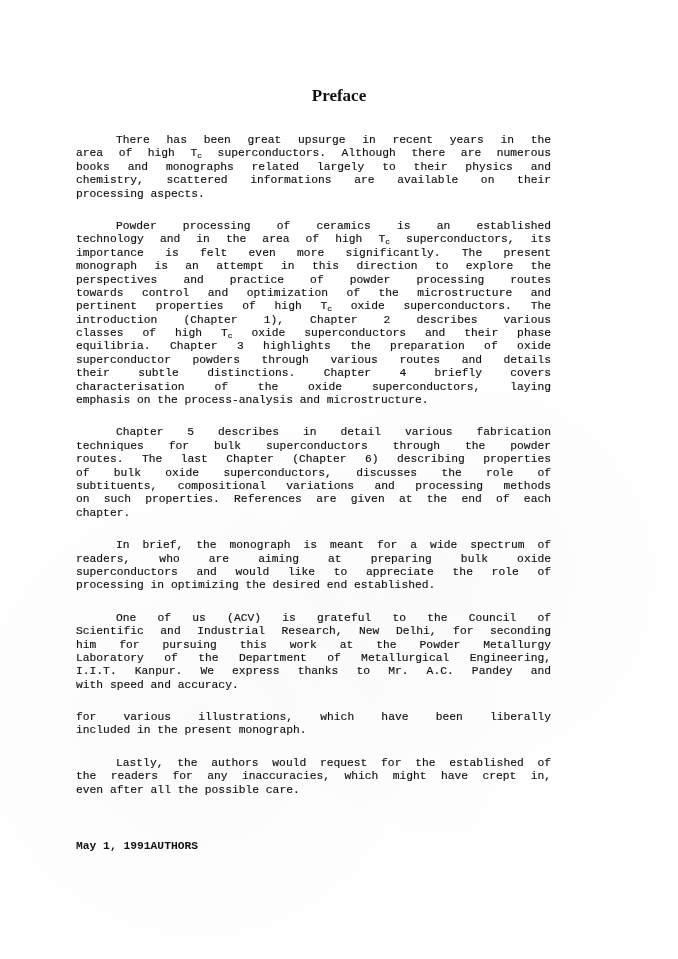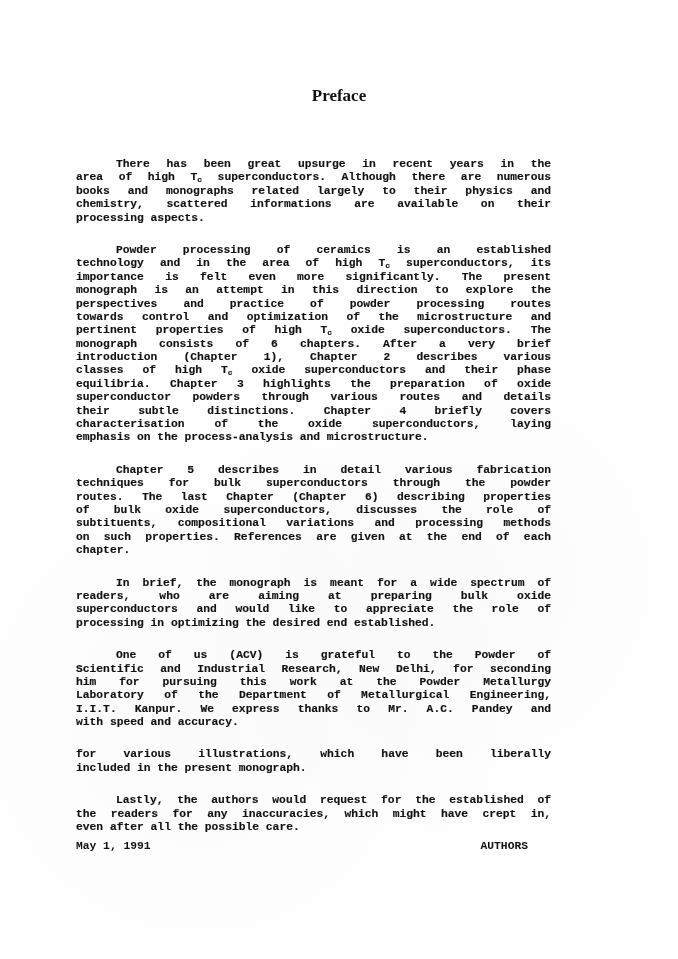--- a/index.html
+++ b/index.html
@@ -11,38 +11,38 @@
       radial-gradient(circle at 30% 75%, rgba(0,0,0,0.015) 0, rgba(0,0,0,0) 40%),
       radial-gradient(circle at 70% 60%, rgba(0,0,0,0.015) 0, rgba(0,0,0,0) 40%);
   }
   .title {
     position: absolute; left: 0; width: 678px; top: 86px;
     text-align: center;
     font-family: "Liberation Serif", serif;
     font-weight: bold; font-size: 17px; color: #111;
   }
   .body {
-    position: absolute; left: 76px; width: 475px; top: 158px;
+    position: absolute; left: 76px; width: 475px; top: 134px;
     font-family: "Liberation Mono", monospace;
-    font-size: 11.3px; color: #111; font-weight: bold;
+    font-size: 11.3px; color: #111; font-weight: normal;
     -webkit-text-stroke: 0.15px #111;
   }
   .para { margin: 0 0 19px 0; }
   .ln {
     display: block; height: 13.4px; line-height: 13.4px;
     text-align: justify; text-align-last: justify; white-space: normal;
   }
   .ln.last { text-align-last: left; }
   .ln.first { text-indent: 40px; }
   sub { font-size: 8px; vertical-align: -2px; line-height: 0; }
   .footer {
     position: absolute; left: 76px; width: 452px; top: 840px;
     font-family: "Liberation Mono", monospace; font-weight: bold;
     font-size: 11.3px; color: #111;
-    display: flex; justify-content: space-between;
+    display: flex; justify-content: flex-start;
   }
 </style>
 </head>
 <body>
 
 <div class="page">
   <div class="title">Preface</div>
   <div class="body" id="body">
       <div class="para">
         <span class="ln first">There has been great upsurge in recent years in the</span>
@@ -52,21 +52,20 @@
         <span class="ln last">processing aspects.</span>
       </div>
       <div class="para">
         <span class="ln first">Powder processing of ceramics is an established</span>
         <span class="ln">technology and in the area of high T<sub>c</sub> superconductors, its</span>
         <span class="ln">importance is felt even more significantly. The present</span>
         <span class="ln">monograph is an attempt in this direction to explore the</span>
         <span class="ln">perspectives and practice of powder processing routes</span>
         <span class="ln">towards control and optimization of the microstructure and</span>
         <span class="ln">pertinent properties of high T<sub>c</sub> oxide superconductors. The</span>
-        <span class="ln">monograph consists of 6 chapters. After a very brief</span>
         <span class="ln">introduction (Chapter 1), Chapter 2 describes various</span>
         <span class="ln">classes of high T<sub>c</sub> oxide superconductors and their phase</span>
         <span class="ln">equilibria. Chapter 3 highlights the preparation of oxide</span>
         <span class="ln">superconductor powders through various routes and details</span>
         <span class="ln">their subtle distinctions. Chapter 4 briefly covers</span>
         <span class="ln">characterisation of the oxide superconductors, laying</span>
         <span class="ln last">emphasis on the process-analysis and microstructure.</span>
       </div>
       <div class="para">
         <span class="ln first">Chapter 5 describes in detail various fabrication</span>
@@ -77,21 +76,21 @@
         <span class="ln">on such properties. References are given at the end of each</span>
         <span class="ln last">chapter.</span>
       </div>
       <div class="para">
         <span class="ln first">In brief, the monograph is meant for a wide spectrum of</span>
         <span class="ln">readers, who are aiming at preparing bulk oxide</span>
         <span class="ln">superconductors and would like to appreciate the role of</span>
         <span class="ln last">processing in optimizing the desired end established.</span>
       </div>
       <div class="para">
-        <span class="ln first">One of us (ACV) is grateful to the Powder of</span>
+        <span class="ln first">One of us (ACV) is grateful to the Council of</span>
         <span class="ln">Scientific and Industrial Research, New Delhi, for seconding</span>
         <span class="ln">him for pursuing this work at the Powder Metallurgy</span>
         <span class="ln">Laboratory of the Department of Metallurgical Engineering,</span>
         <span class="ln">I.I.T. Kanpur. We express thanks to Mr. A.C. Pandey and</span>
         <span class="ln last">with speed and accuracy.</span>
       </div>
       <div class="para">
         <span class="ln">for various illustrations, which have been liberally</span>
         <span class="ln last">included in the present monograph.</span>
       </div>

